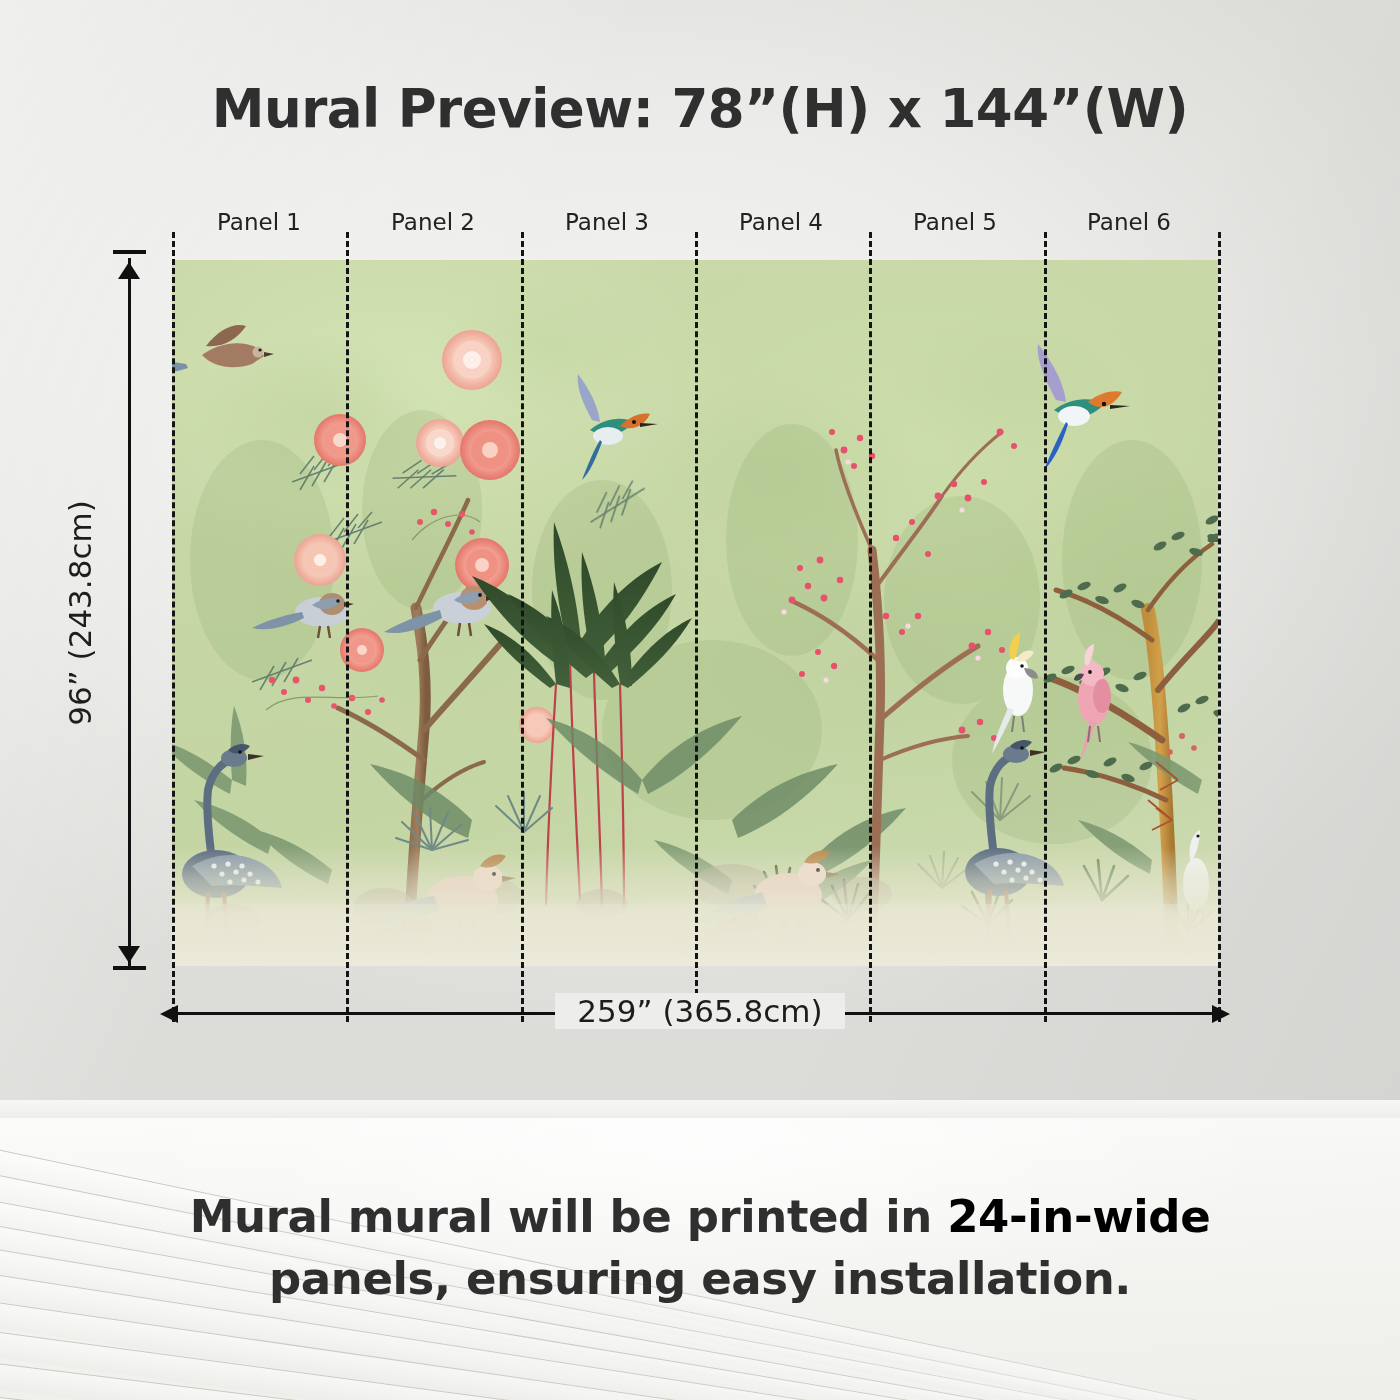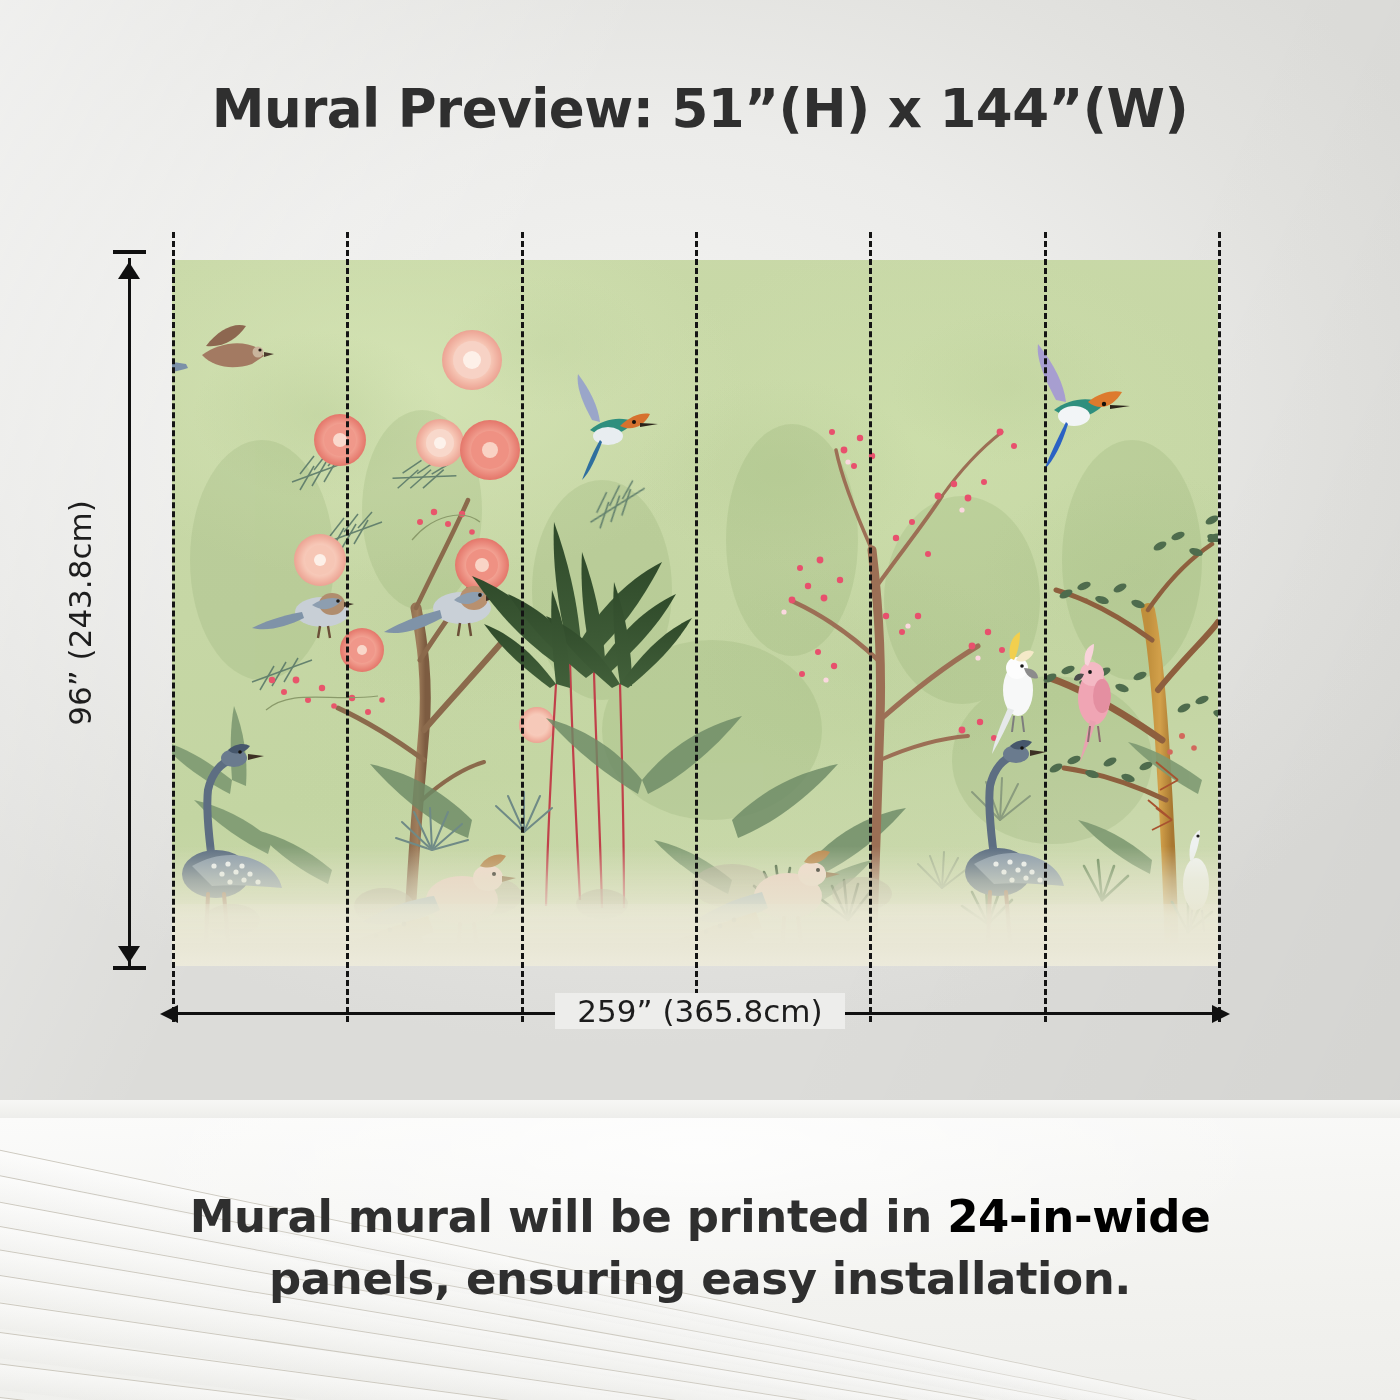--- a/index.html
+++ b/index.html
@@ -151,22 +151,30 @@
       <div class="plank-shade" style="top: 194px; transform: rotate(7deg);"></div>
       <div class="plank" style="top: 194px; transform: rotate(7deg);"></div>
       <div class="plank-shade" style="top: 232px; transform: rotate(6.4deg);"></div>
       <div class="plank" style="top: 232px; transform: rotate(6.4deg);"></div>
       <div class="plank-shade" style="top: -26px; transform: rotate(11.2deg);"></div>
       <div class="plank" style="top: -26px; transform: rotate(11.2deg);"></div>
       <div class="plank-shade" style="top: -56px; transform: rotate(11.8deg);"></div>
       <div class="plank" style="top: -56px; transform: rotate(11.8deg);"></div>
     </div>
 
-  <div class="title">Mural Preview: 51”(H) x 144”(W)</div>
-
+  <div class="title">Mural Preview: 78”(H) x 144”(W)</div>
+
+  <div class="panel-labels" id="panel-labels">
+      <div class="panel-label" style="left: 0px;">Panel 1</div>
+      <div class="panel-label" style="left: 174px;">Panel 2</div>
+      <div class="panel-label" style="left: 348px;">Panel 3</div>
+      <div class="panel-label" style="left: 522px;">Panel 4</div>
+      <div class="panel-label" style="left: 696px;">Panel 5</div>
+      <div class="panel-label" style="left: 870px;">Panel 6</div>
+    </div>
 
   <div class="mural">
     <div class="mural-mottle"></div>
 
     <svg class="mural-svg" viewBox="0 0 1046 706" preserveAspectRatio="none">
       <defs>
         <linearGradient id="trunkG" x1="0" y1="0" x2="1" y2="0">
           <stop offset="0%" stop-color="#8b6a4c"></stop>
             <stop offset="55%" stop-color="#a07e5c"></stop>
             <stop offset="100%" stop-color="#7d5c41"></stop>

